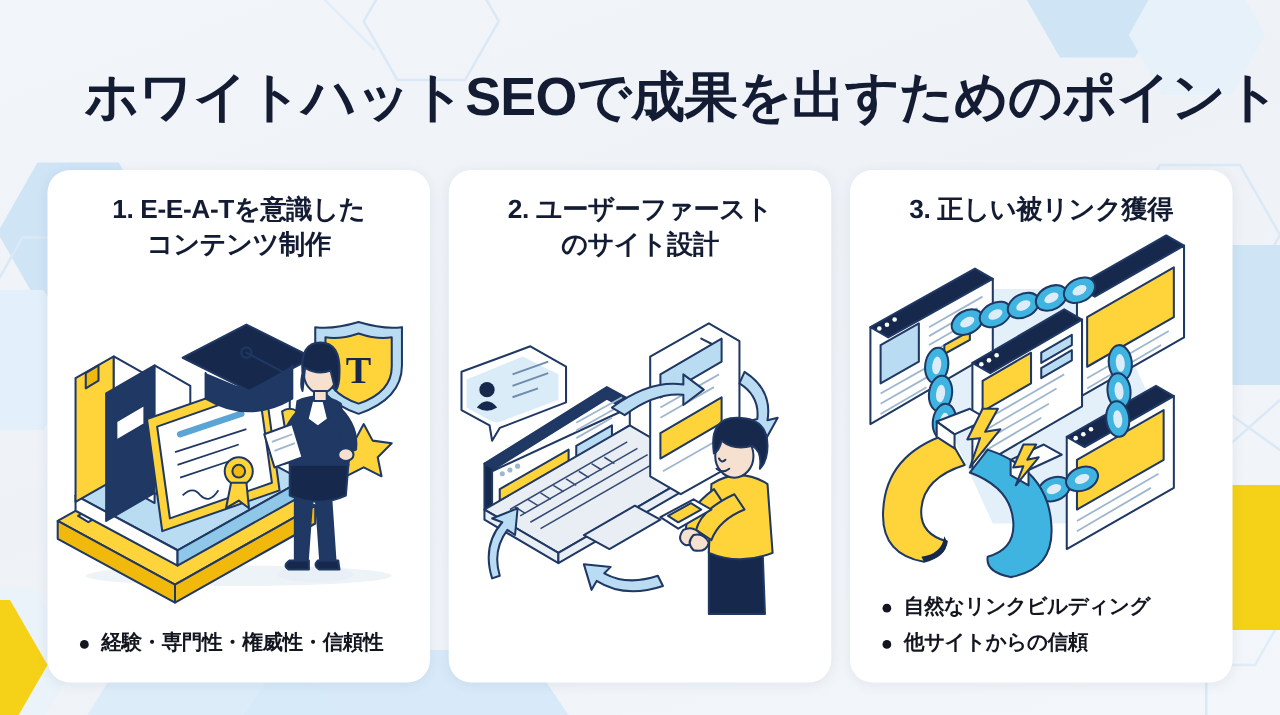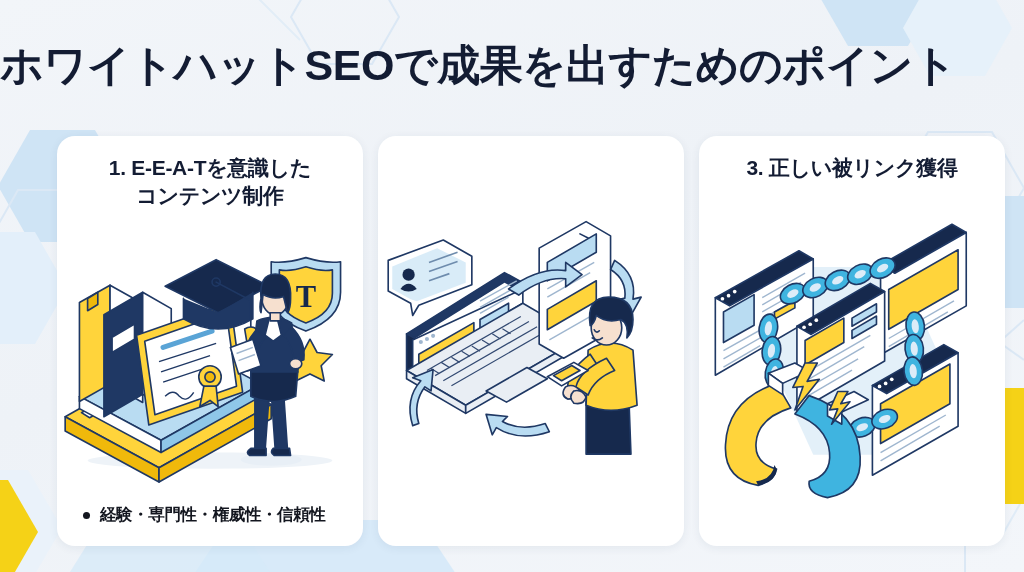--- a/index.html
+++ b/index.html
@@ -22,40 +22,39 @@
   }
   
   .bg-layer {
     position: absolute;
     inset: 0;
     pointer-events: none;
   }
   
   .page-title {
     position: absolute;
-    top: 37px;
+    top: 49px;
     left: 0;
     width: 1024px;
-    text-align: left;
+    text-align: right;
     font-size: 43px;
     font-weight: 700;
     letter-spacing: -0.5px;
     color: #131c33;
     white-space: nowrap;
   }
   
   .cards {
     position: absolute;
     top: 136px;
     left: 38px;
     width: 948px;
     height: 410px;
     display: flex;
     gap: 15px;
-    margin-left: 19px;
   }
   .card {
     position: relative;
     flex: 1 1 0;
     background: #ffffff;
     border-radius: 18px;
     box-shadow: 0 2px 10px rgba(30, 50, 90, 0.07);
     display: flex;
     flex-direction: column;
     overflow: hidden;
@@ -289,20 +288,21 @@
             <path class="ol" d="M209 70 l10 0 0 8 -10 0 Z"></path>
           </g>
         </svg>
       </div>
       <ul class="bullets">
         <li>経験・専門性・権威性・信頼性</li>
       </ul>
     </div>
 
     <div class="card">
+      <div class="card-title">2. ユーザーファースト<br>のサイト設計</div>
       <div class="card-art">
         <svg viewBox="0 0 300 230" preserveAspectRatio="xMidYMid meet">
           <defs>
             <style>
               .o2{stroke:#1f3864;stroke-width:1.6;stroke-linejoin:round;stroke-linecap:round;fill:none}
               .y2{fill:#ffd43b}.n2{fill:#1f3864}.nd{fill:#16294d}
               .w2{fill:#ffffff}.b2{fill:#b9dcf2}.g2{fill:#e9eef4}
             </style>
           </defs>
 
@@ -574,16 +574,20 @@
           <g>
             <path class="y3" d="M104 112 L92 136 L102 135 L94 158 L118 128 L106 130 L116 112 Z"></path>
             <path class="o3" d="M104 112 L92 136 L102 135 L94 158 L118 128 L106 130 L116 112 Z"></path>
           </g>
           <g>
             <path class="y3" d="M136 140 L128 158 L136 157 L130 172 L148 150 L139 152 L146 140 Z"></path>
             <path class="o3" d="M136 140 L128 158 L136 157 L130 172 L148 150 L139 152 L146 140 Z"></path>
           </g>
         </svg>
       </div>
+      <ul class="bullets">
+        <li>自然なリンクビルディング</li>
+        <li>他サイトからの信頼</li>
+      </ul>
     </div>
 
   </div>
 </div>
 
 </body></html>

